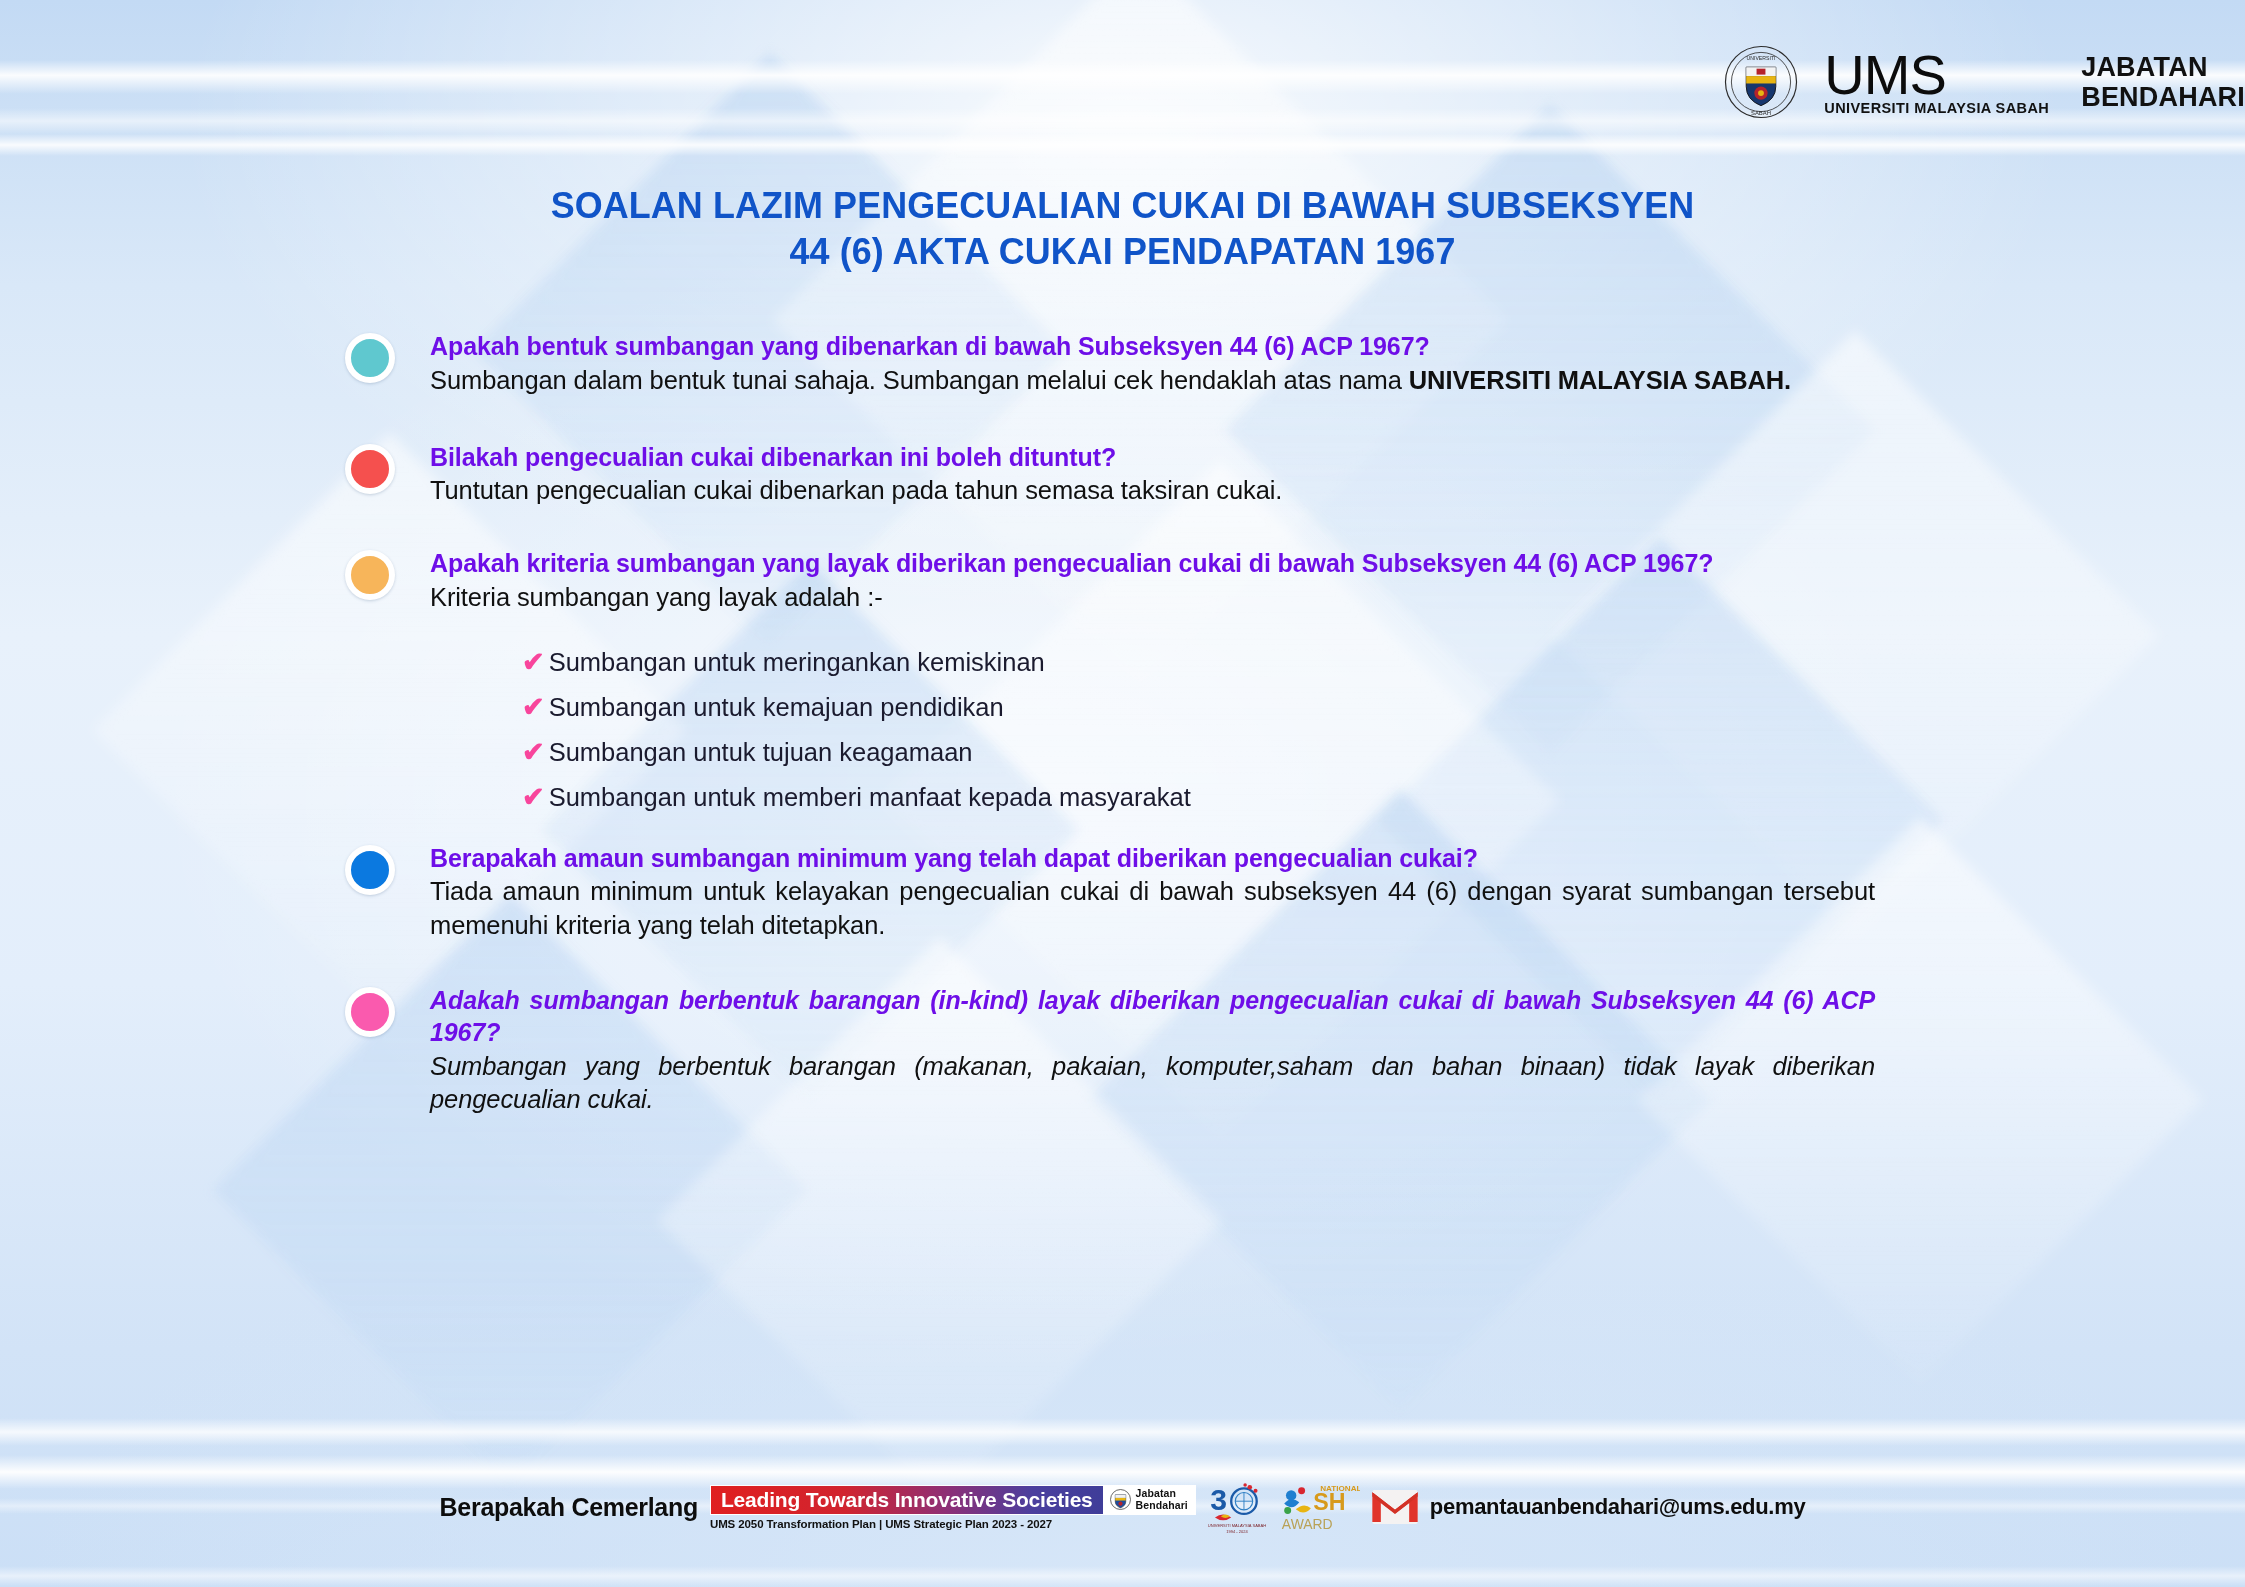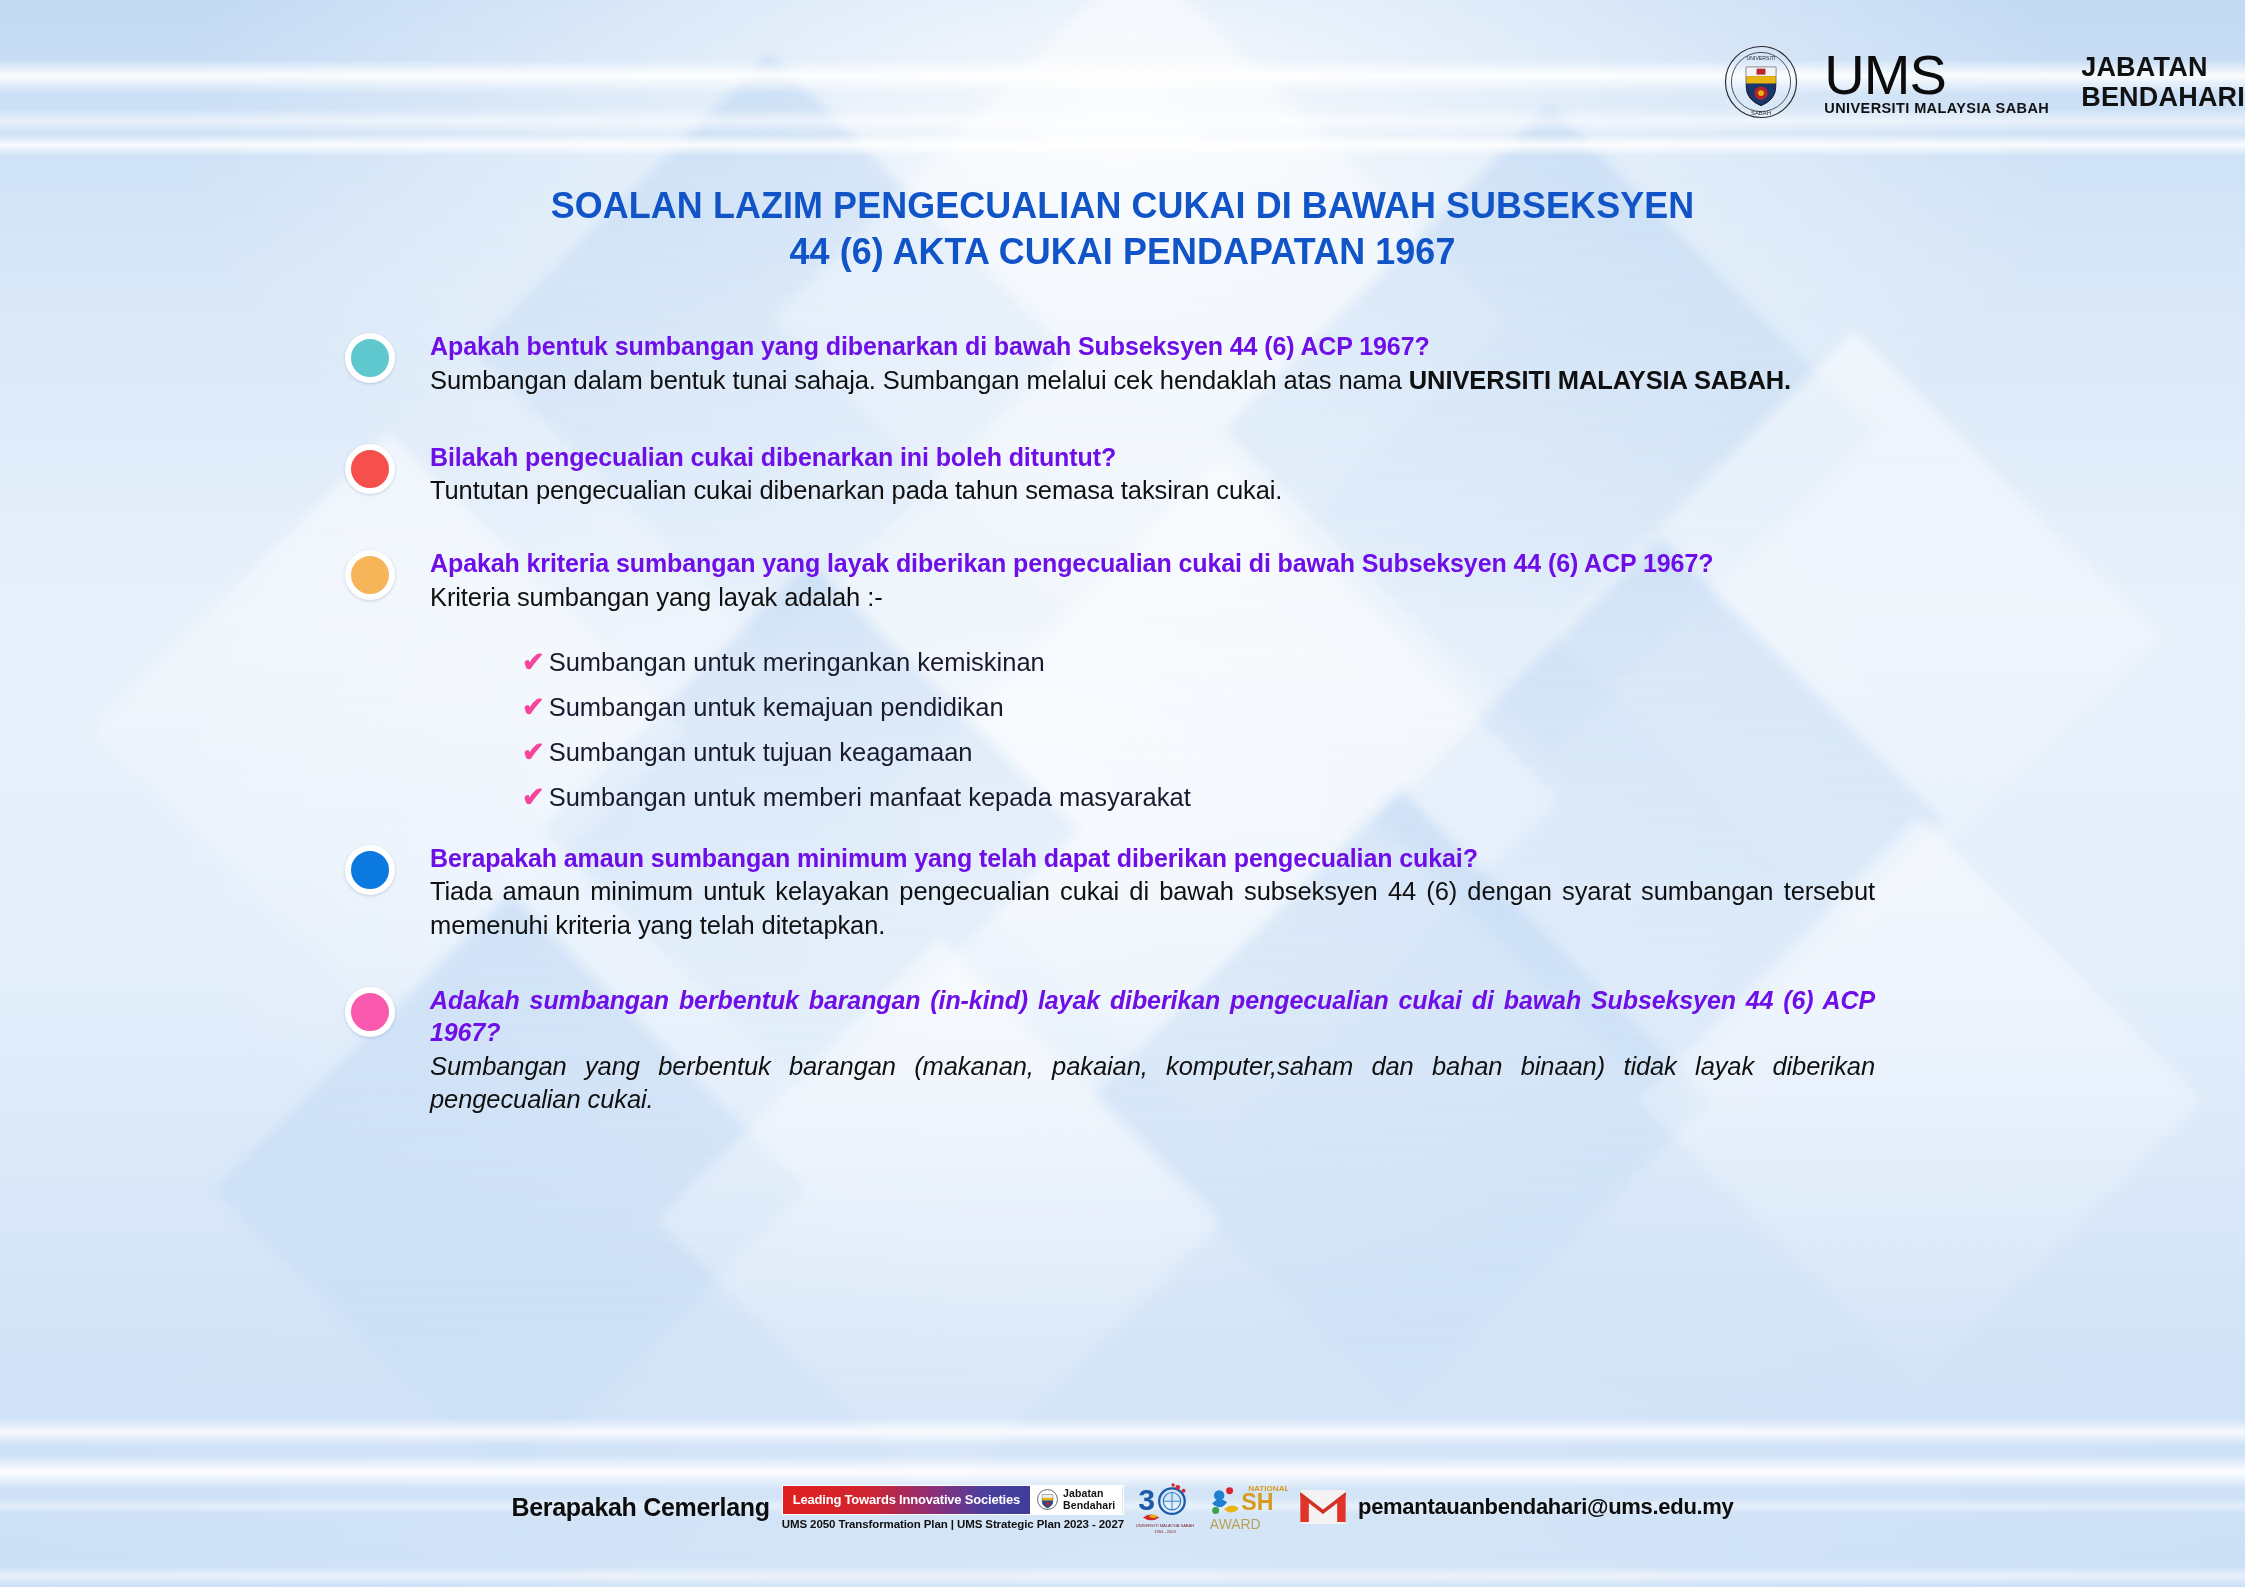--- a/index.html
+++ b/index.html
@@ -108,21 +108,21 @@
     z-index:6;
   }
   .bertekad { font-size:25px; font-weight:700; color:#0d0d0d; letter-spacing:-0.3px; }
   .lt-block { display:flex; flex-direction:column; }
   .lt-bar {
     display:flex; align-items:stretch; height:30px;
     border:1px solid #fff;
   }
   .lt-grad {
     background:linear-gradient(90deg,#e02020 0%, #d1242f 34%, #8e2f76 60%, #4b3f9e 82%, #3f3d99 100%);
-    color:#fff; font-size:13px; font-weight:700; letter-spacing:-0.2px;
+    color:#fff; font-size:21px; font-weight:700; letter-spacing:-0.2px;
     display:flex; align-items:center; padding:0 10px;
   }
   .lt-jb {
     background:#fff; display:flex; align-items:center; gap:5px; padding:0 7px;
   }
   .jb-crest { width:21px; height:21px; flex:0 0 auto; }
   .jb-txt { font-size:10.5px; font-weight:700; color:#111; line-height:1.05; letter-spacing:0.1px; }
   .lt-sub { font-size:11.5px; font-weight:700; color:#111; margin-top:3px; letter-spacing:-0.1px; }
   .logo30 { width:58px; height:58px; flex:0 0 auto; }
   .oshlogo { width:82px; height:58px; flex:0 0 auto; }

